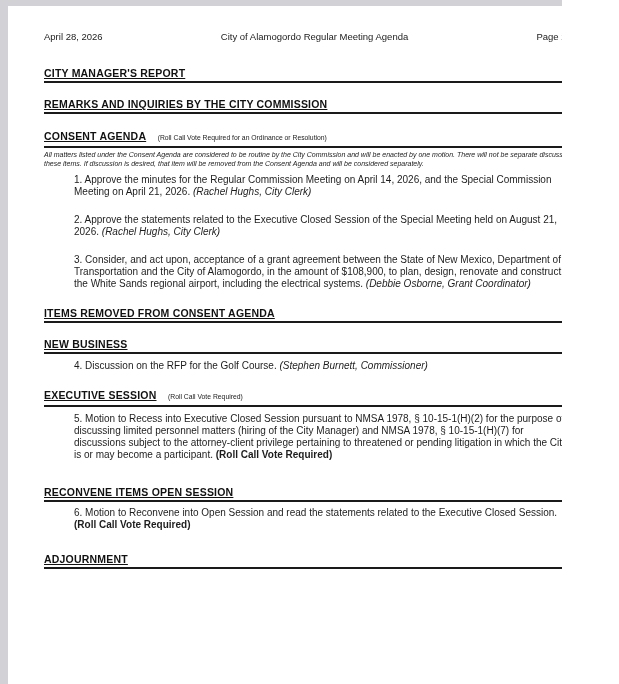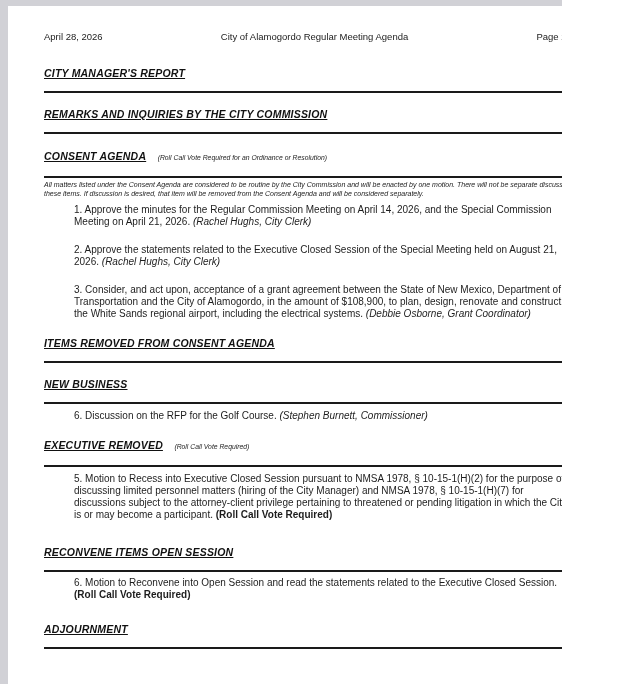--- a/index.html
+++ b/index.html
@@ -27,24 +27,23 @@
     align-items: baseline;
     font-size: 9.5px;
     color: #222222;
   }
   .doc-header .h-left  { flex: 1; text-align: left; }
   .doc-header .h-center{ flex: 0 0 auto; text-align: left; }
   .doc-header .h-right { flex: 1; text-align: right; }
 
   .sec-head {
     border-bottom: 2px solid #1a1a1a;
-    padding-bottom: 12px;
+    padding-bottom: 2px;
     line-height: 12px;
     white-space: nowrap;
-    font-style: italic;
   }
   .sec-title {
     font-weight: bold;
     font-size: 10.5px;
     letter-spacing: 0.2px;
     text-decoration: underline;
     color: #111111;
   }
   .sec-note {
     font-size: 6.8px;
@@ -113,25 +112,25 @@
     </p>
 
     <div class="sec-head mt13">
       <span class="sec-title">ITEMS REMOVED FROM CONSENT AGENDA</span>
     </div>
 
     <div class="sec-head mt14">
       <span class="sec-title">NEW BUSINESS</span>
     </div>
     <p class="item mt6">
-      <span>6. Discussion on the RFP for the Golf Course. </span><span class="italic">(Stephen Burnett, Commissioner)</span>
+      <span>4. Discussion on the RFP for the Golf Course. </span><span class="italic">(Stephen Burnett, Commissioner)</span>
     </p>
 
     <div class="sec-head mt15">
-      <span class="sec-title">EXECUTIVE REMOVED</span>
+      <span class="sec-title">EXECUTIVE SESSION</span>
       <span class="sec-note">(Roll Call Vote Required)</span>
     </div>
     <p class="item mt6">
       <span>5. Motion to Recess into Executive Closed Session pursuant to NMSA 1978, § 10-15-1(H)(2) for the purpose of discussing limited personnel matters (hiring of the City Manager) and NMSA 1978, § 10-15-1(H)(7) for discussions subject to the attorney-client privilege pertaining to threatened or pending litigation in which the City is or may become a participant. </span><span class="boldnote">(Roll Call Vote Required)</span>
     </p>
 
     <div class="sec-head mt24">
       <span class="sec-title">RECONVENE ITEMS OPEN SESSION</span>
     </div>
     <p class="item mt5">

